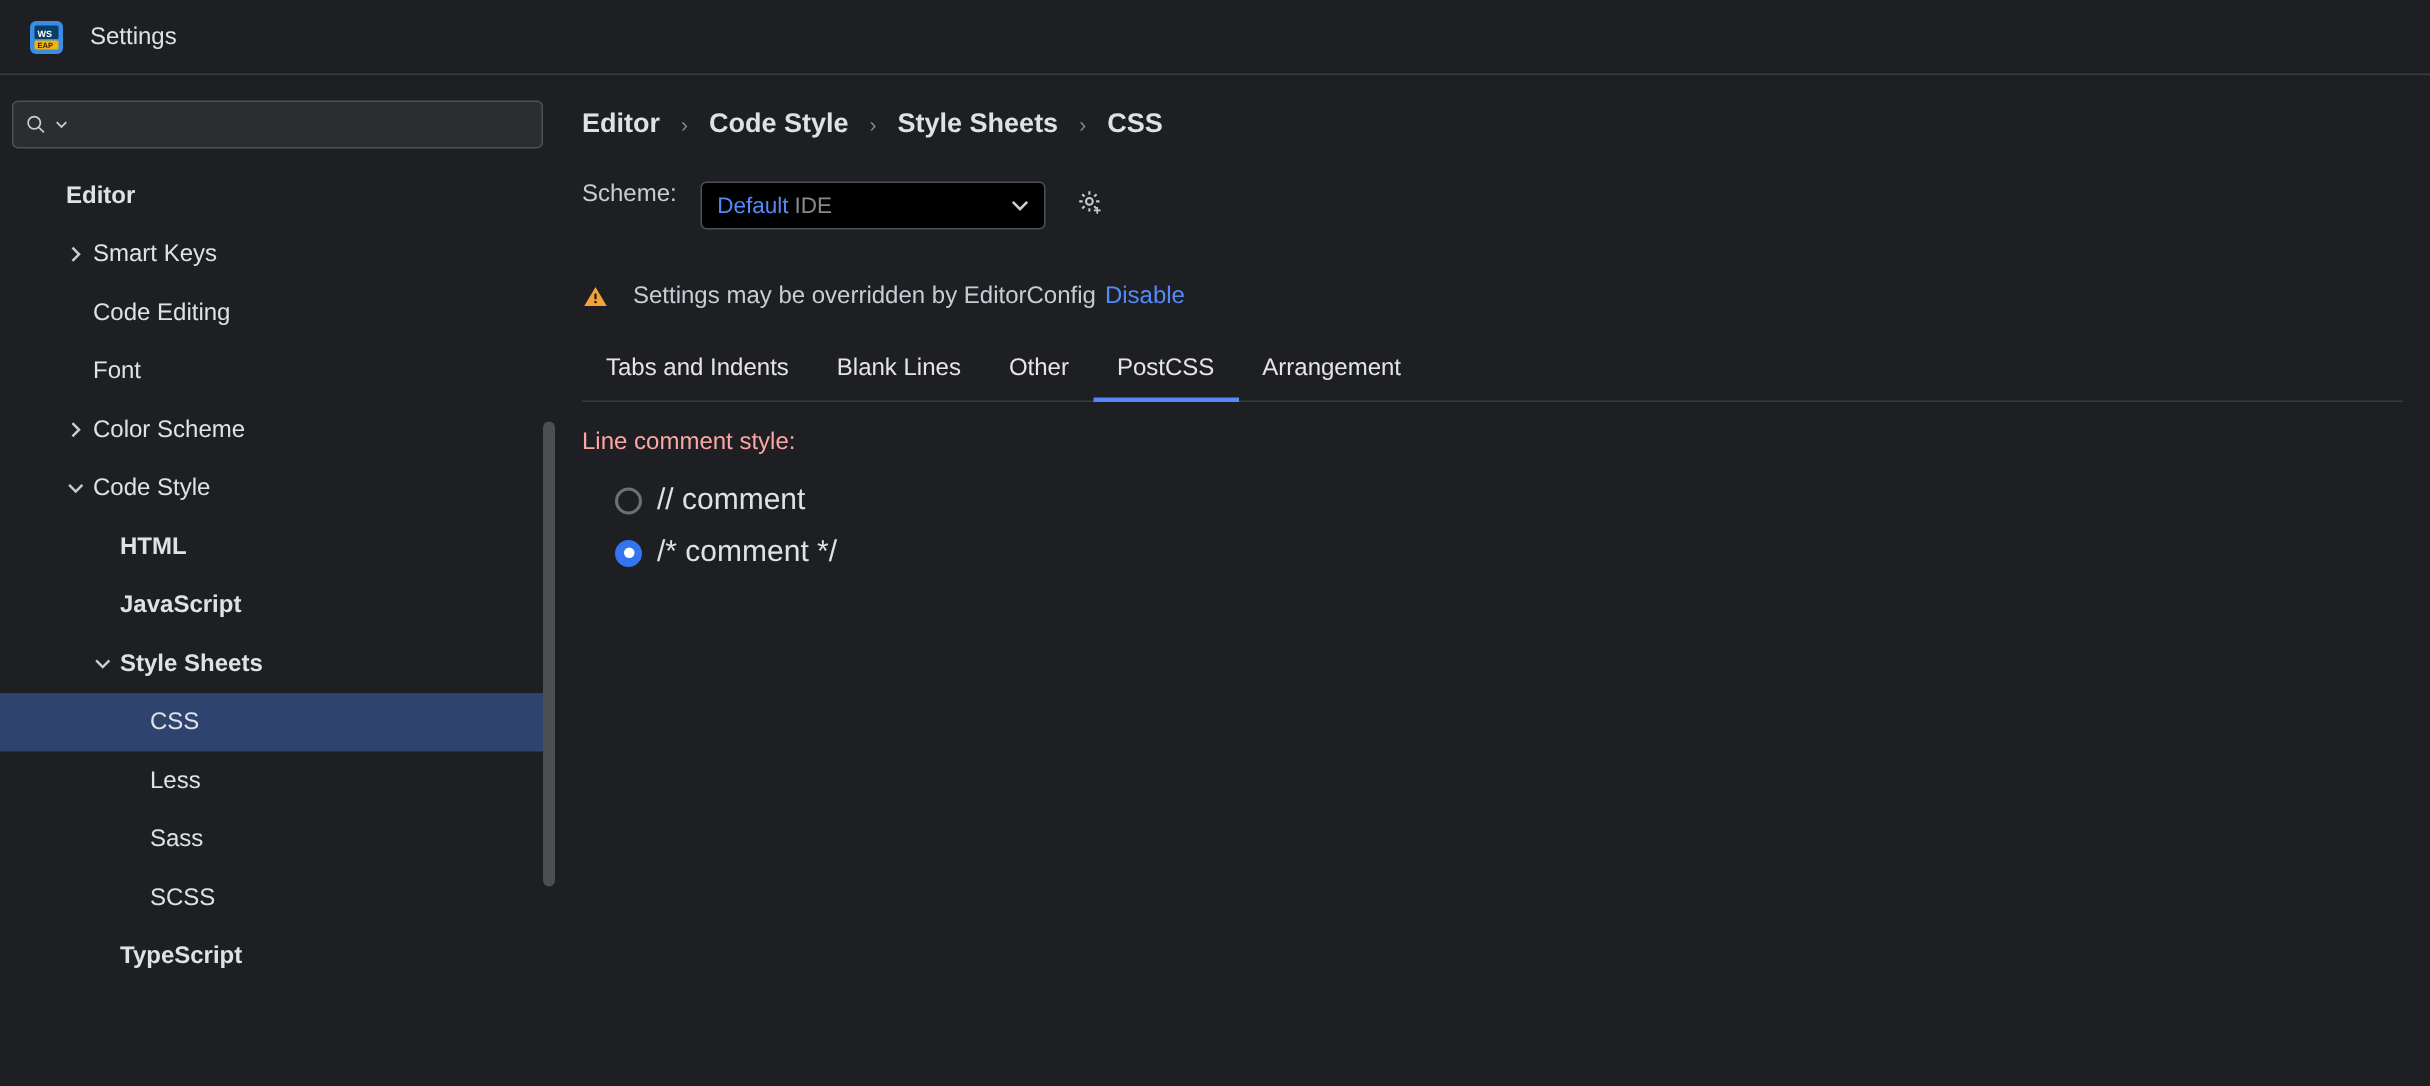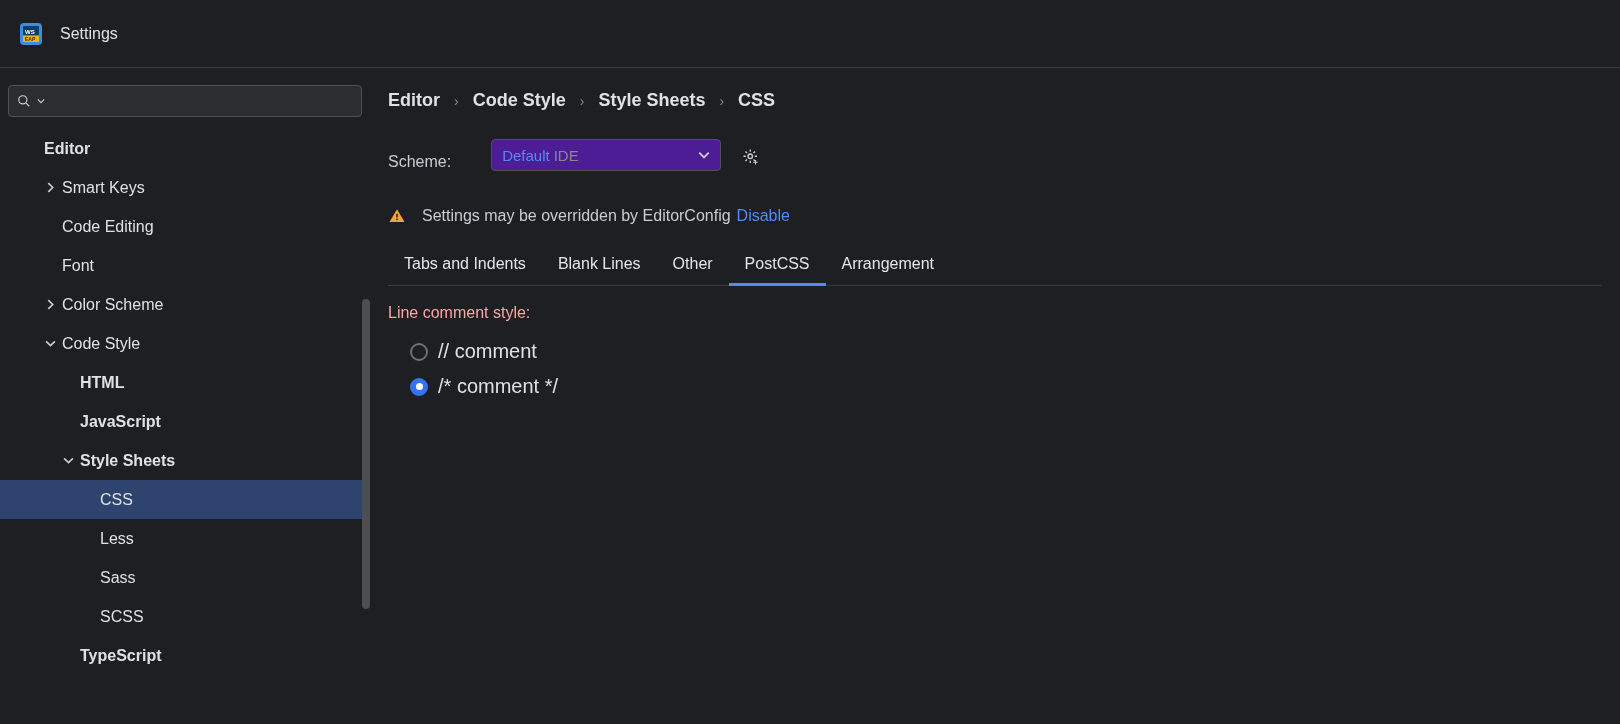--- a/index.html
+++ b/index.html
@@ -8,21 +8,21 @@
     color: #dfe1e5;
     font-family: -apple-system, BlinkMacSystemFont, "Segoe UI", Arial, sans-serif;
     font-size: 15px;
     width: 1620px;
     height: 724px;
     overflow: hidden;
   }
   .titlebar {
     display: flex;
     align-items: center;
-    height: 68px;
+    height: 50px;
     padding: 0 20px;
     border-bottom: 1px solid #393b40;
     gap: 18px;
   }
   .app-logo {
     width: 22px;
     height: 22px;
     position: relative;
   }
   .app-logo svg { display:block; }
@@ -90,38 +90,37 @@
     align-items: center;
     gap: 14px;
     font-size: 18px;
     font-weight: 600;
     color: #dfe1e5;
     margin-bottom: 28px;
   }
   .breadcrumb .sep { color: #86888d; font-weight: normal; font-size: 14px; }
   .scheme-row {
     display: flex;
-    align-items: flex-end;
+    align-items: flex-start;
     gap: 16px;
     margin-bottom: 36px;
   }
   .scheme-label { color: #c9ccd2; font-size: 16px; }
   .dropdown {
     display: flex;
     align-items: center;
     border: 1px solid #4e5157;
-    background: #4c1d95;
+    background: #000000;
     border-radius: 4px;
     height: 32px;
     padding: 0 10px;
     gap: 6px;
     min-width: 230px;
     justify-content: space-between;
     cursor: pointer;
-    margin-left: 24px;
   }
   .dropdown .val { color: #548af7; }
   .dropdown .suffix { color: #86888d; margin-left: 4px; }
   .dropdown .dd-left { display:flex; align-items:center; }
   .gear-btn {
     width: 28px; height: 28px;
     display:flex; align-items:center; justify-content:center;
     cursor: pointer;
     border-radius: 4px;
   }

